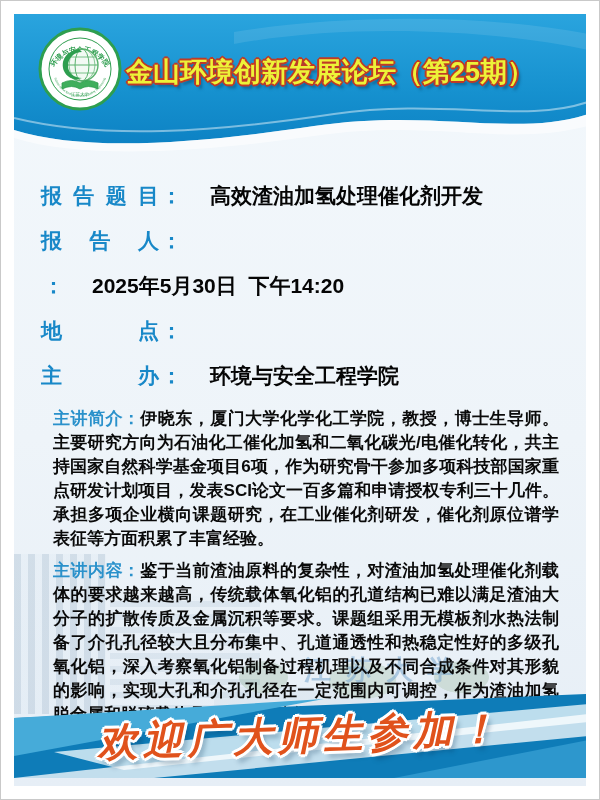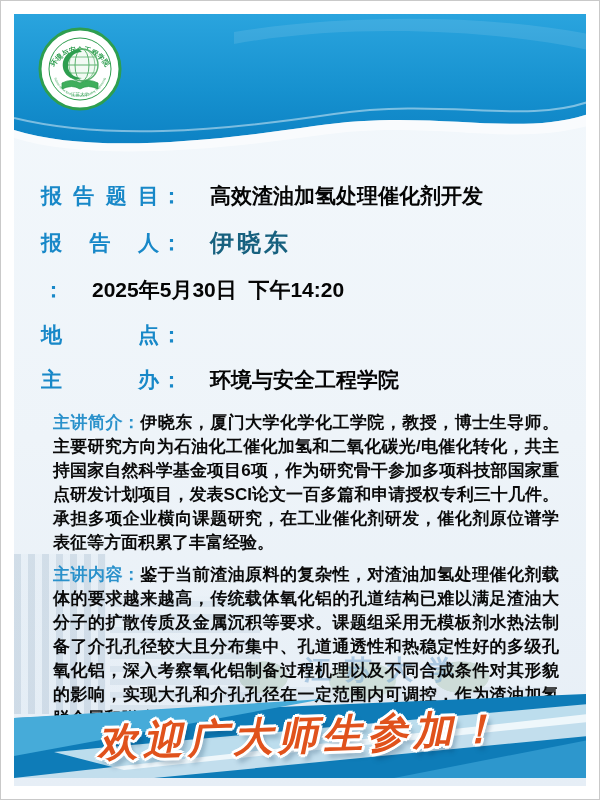--- a/index.html
+++ b/index.html
@@ -44,21 +44,21 @@
       linear-gradient(0deg, #c3d4e2 0 30%, transparent 30%);
   }
   .watermark{
     position:absolute;left:290px;top:118px;
     font-family:"DejaVu Serif","Liberation Serif",serif;
     font-size:27px;font-weight:bold;letter-spacing:14px;
     color:rgba(122,168,208,.55);white-space:nowrap;
   }
   
   .main-text{position:absolute;left:27px;right:27px;top:168px;}
-  .row{display:flex;align-items:center;margin-bottom:17px;}
+  .row{display:flex;align-items:flex-end;margin-bottom:17px;}
   .row-label{
     display:inline-block;width:118px;color:#1888c8;font-weight:bold;font-size:21px;
     text-align:justify;text-align-last:justify;
   }
   .row-colon{color:#1888c8;font-weight:bold;font-size:21px;margin-left:2px;}
   .row-value{color:#050505;font-weight:bold;font-size:21px;margin-left:28px;white-space:pre-wrap;}
   .row-value.signature{
     font-family:"DejaVu Serif","Liberation Serif",serif;
     color:#17617f;font-size:24px;letter-spacing:3px;font-weight:bold;
   }
@@ -120,40 +120,40 @@
         <ellipse cx="44" cy="38" rx="13" ry="16" fill="none" stroke="#5ab26e" stroke-width="0.7"></ellipse>
         <line x1="28" y1="38" x2="60" y2="38" stroke="#5ab26e" stroke-width="1"></line>
         <line x1="30" y1="30" x2="58" y2="30" stroke="#5ab26e" stroke-width="0.8"></line>
         <line x1="30" y1="46" x2="58" y2="46" stroke="#5ab26e" stroke-width="0.8"></line>
       </g>
       <path d="M41,22 C28,24 22,34 26,44 C29,51 37,54 44,51 C36,51 30,46 30,39 C30,31 36,25 44,25 Z" fill="#2e9e4f"></path>
       <path d="M24,56 Q34,51 42,56 Q50,51 60,56 L60,62 Q50,57 42,62 Q34,57 24,62 Z" fill="#3fae5c" stroke="#2e9e4f" stroke-width="0.8"></path>
       <text x="42" y="69" font-size="4.5" text-anchor="middle" fill="#2e9e4f">江苏大学</text>
     </svg>
 
+    <h1 class="poster-title">金山环境创新发展论坛（第25期）</h1>
 
     <div class="photo-layer">
       <div class="ph-building-a"></div>
       <div class="ph-building-b"></div>
       <div class="ph-trees"></div>
       <div class="watermark">江苏大学</div>
     </div>
 
     <div class="main-text">
 
       <div class="row">
         <span class="row-label">报告题目</span>
           <span class="row-colon">：</span>
         <span class="row-value">高效渣油加氢处理催化剂开发</span>
       </div>
 
       <div class="row">
         <span class="row-label">报告人</span>
           <span class="row-colon">：</span>
-        <span class="row-value signature">伊晓东</span>
       </div>
 
       <div class="row">
           <span class="row-colon">：</span>
         <span class="row-value">2025年5月30日  下午14:20</span>
       </div>
 
       <div class="row">
         <span class="row-label">地点</span>
           <span class="row-colon">：</span>

